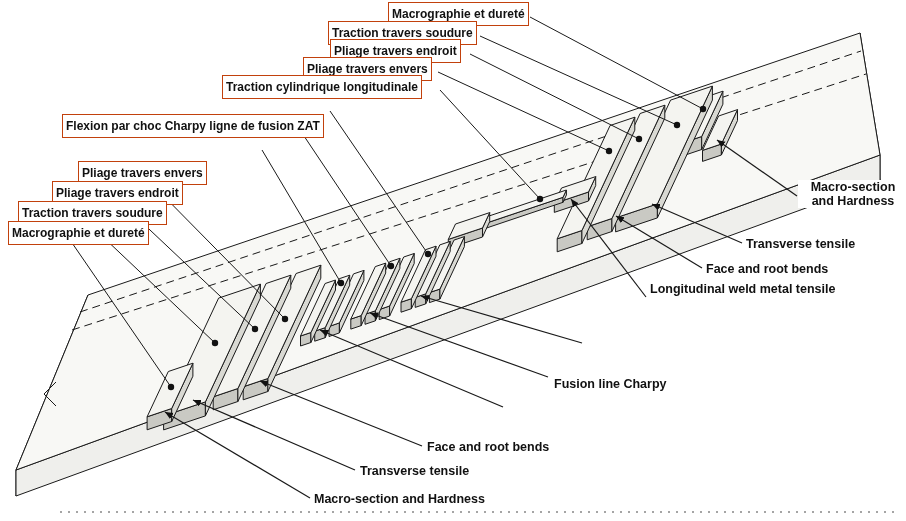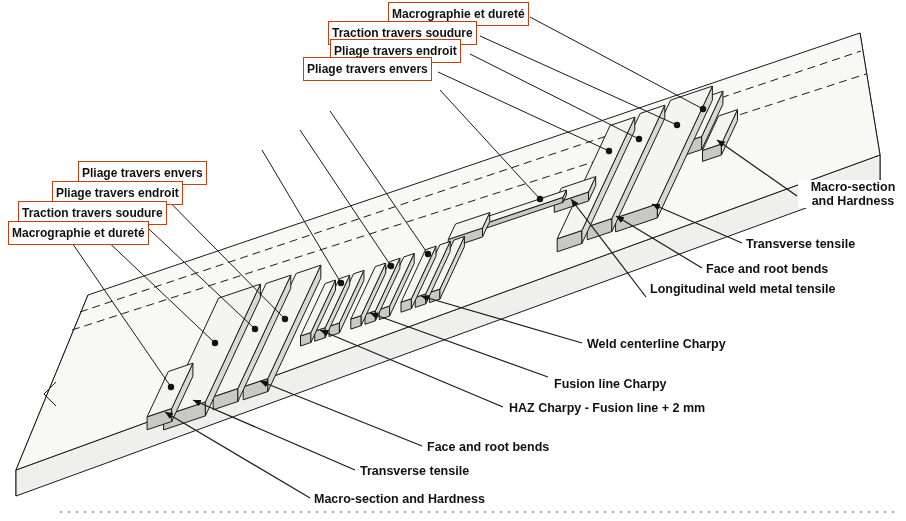--- a/index.html
+++ b/index.html
@@ -135,29 +135,29 @@
       <line x1="503" y1="407" x2="320" y2="330" stroke="#1a1a1a" stroke-width="1.2" marker-end="url(#arr)"></line>
       <line x1="422" y1="446" x2="260" y2="381" stroke="#1a1a1a" stroke-width="1.2" marker-end="url(#arr)"></line>
       <line x1="355" y1="470" x2="193" y2="400" stroke="#1a1a1a" stroke-width="1.2" marker-end="url(#arr)"></line>
       <line x1="310" y1="498" x2="165" y2="412" stroke="#1a1a1a" stroke-width="1.2" marker-end="url(#arr)"></line>
     </svg>
 
   <div class="flabel" style="left:388px;top:2px">Macrographie et dureté</div>
   <div class="flabel" style="left:328px;top:21px">Traction travers soudure</div>
   <div class="flabel" style="left:330px;top:39px">Pliage travers endroit</div>
   <div class="flabel" style="left:303px;top:57px">Pliage travers envers</div>
+  <div class="flabel" style="left:222px;top:75px">Traction cylindrique longitudinale</div>
+  <div class="flabel" style="left:62px;top:114px">Flexion par choc Charpy ligne de fusion ZAT</div>
   <div class="flabel" style="left:78px;top:161px">Pliage travers envers</div>
   <div class="flabel" style="left:52px;top:181px">Pliage travers endroit</div>
   <div class="flabel" style="left:18px;top:201px">Traction travers soudure</div>
   <div class="flabel" style="left:8px;top:221px">Macrographie et dureté</div>
 
   <div class="elabel wrap" style="left:798px;top:180px;width:106px">Macro-section and Hardness</div>
   <div class="elabel" style="left:744px;top:237px">Transverse tensile</div>
   <div class="elabel" style="left:704px;top:262px">Face and root bends</div>
   <div class="elabel" style="left:648px;top:282px">Longitudinal weld metal tensile</div>
-  <div class="elabel" style="left:585px;top:337px">Weld centerline Charpy</div>
   <div class="elabel" style="left:552px;top:377px">Fusion line Charpy</div>
-  <div class="elabel" style="left:507px;top:401px">HAZ Charpy - Fusion line + 2 mm</div>
   <div class="elabel" style="left:425px;top:440px">Face and root bends</div>
   <div class="elabel" style="left:358px;top:464px">Transverse tensile</div>
   <div class="elabel" style="left:312px;top:492px">Macro-section and Hardness</div>
 
 </div>
 
 </body></html>

